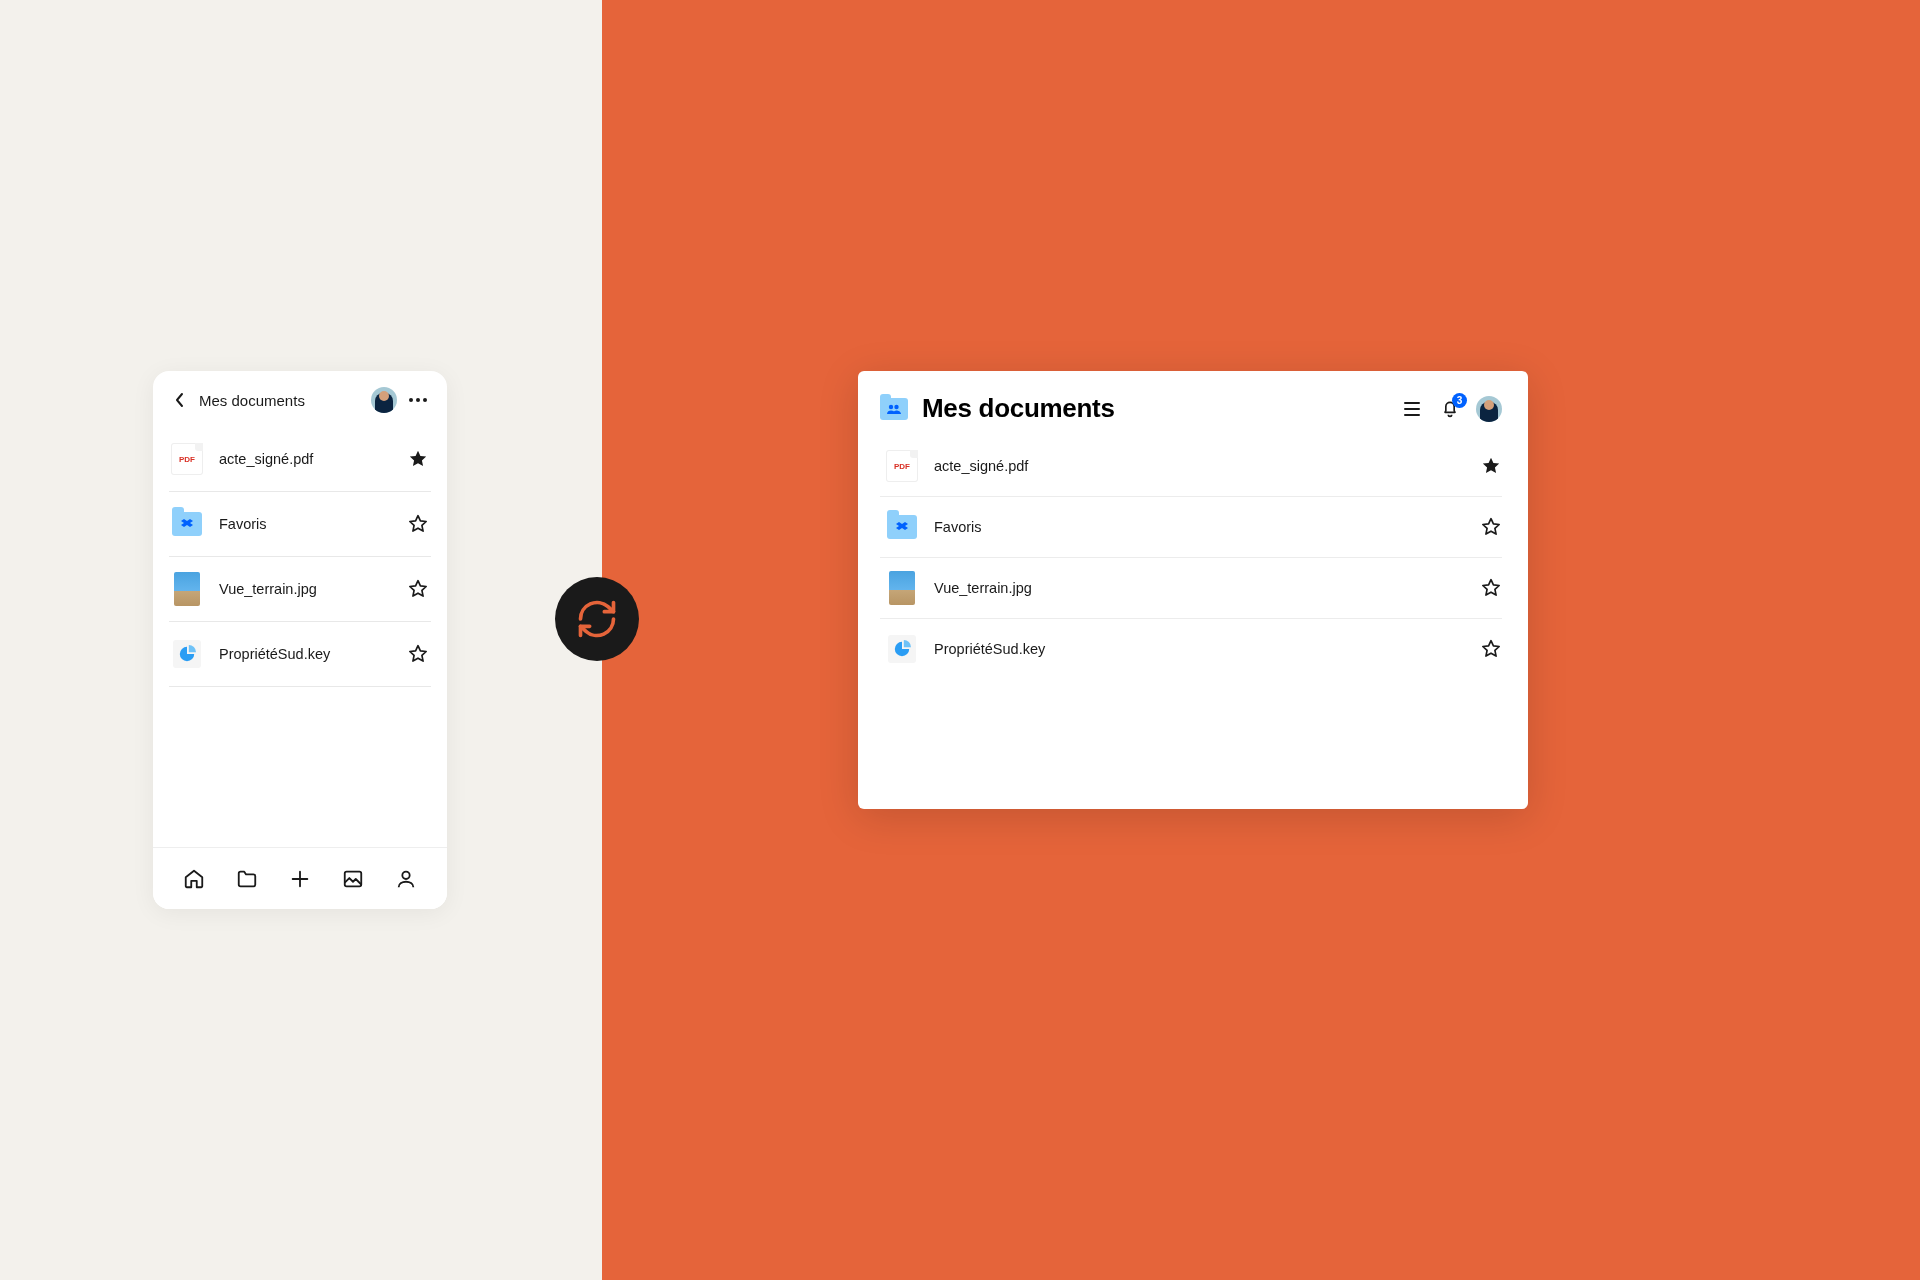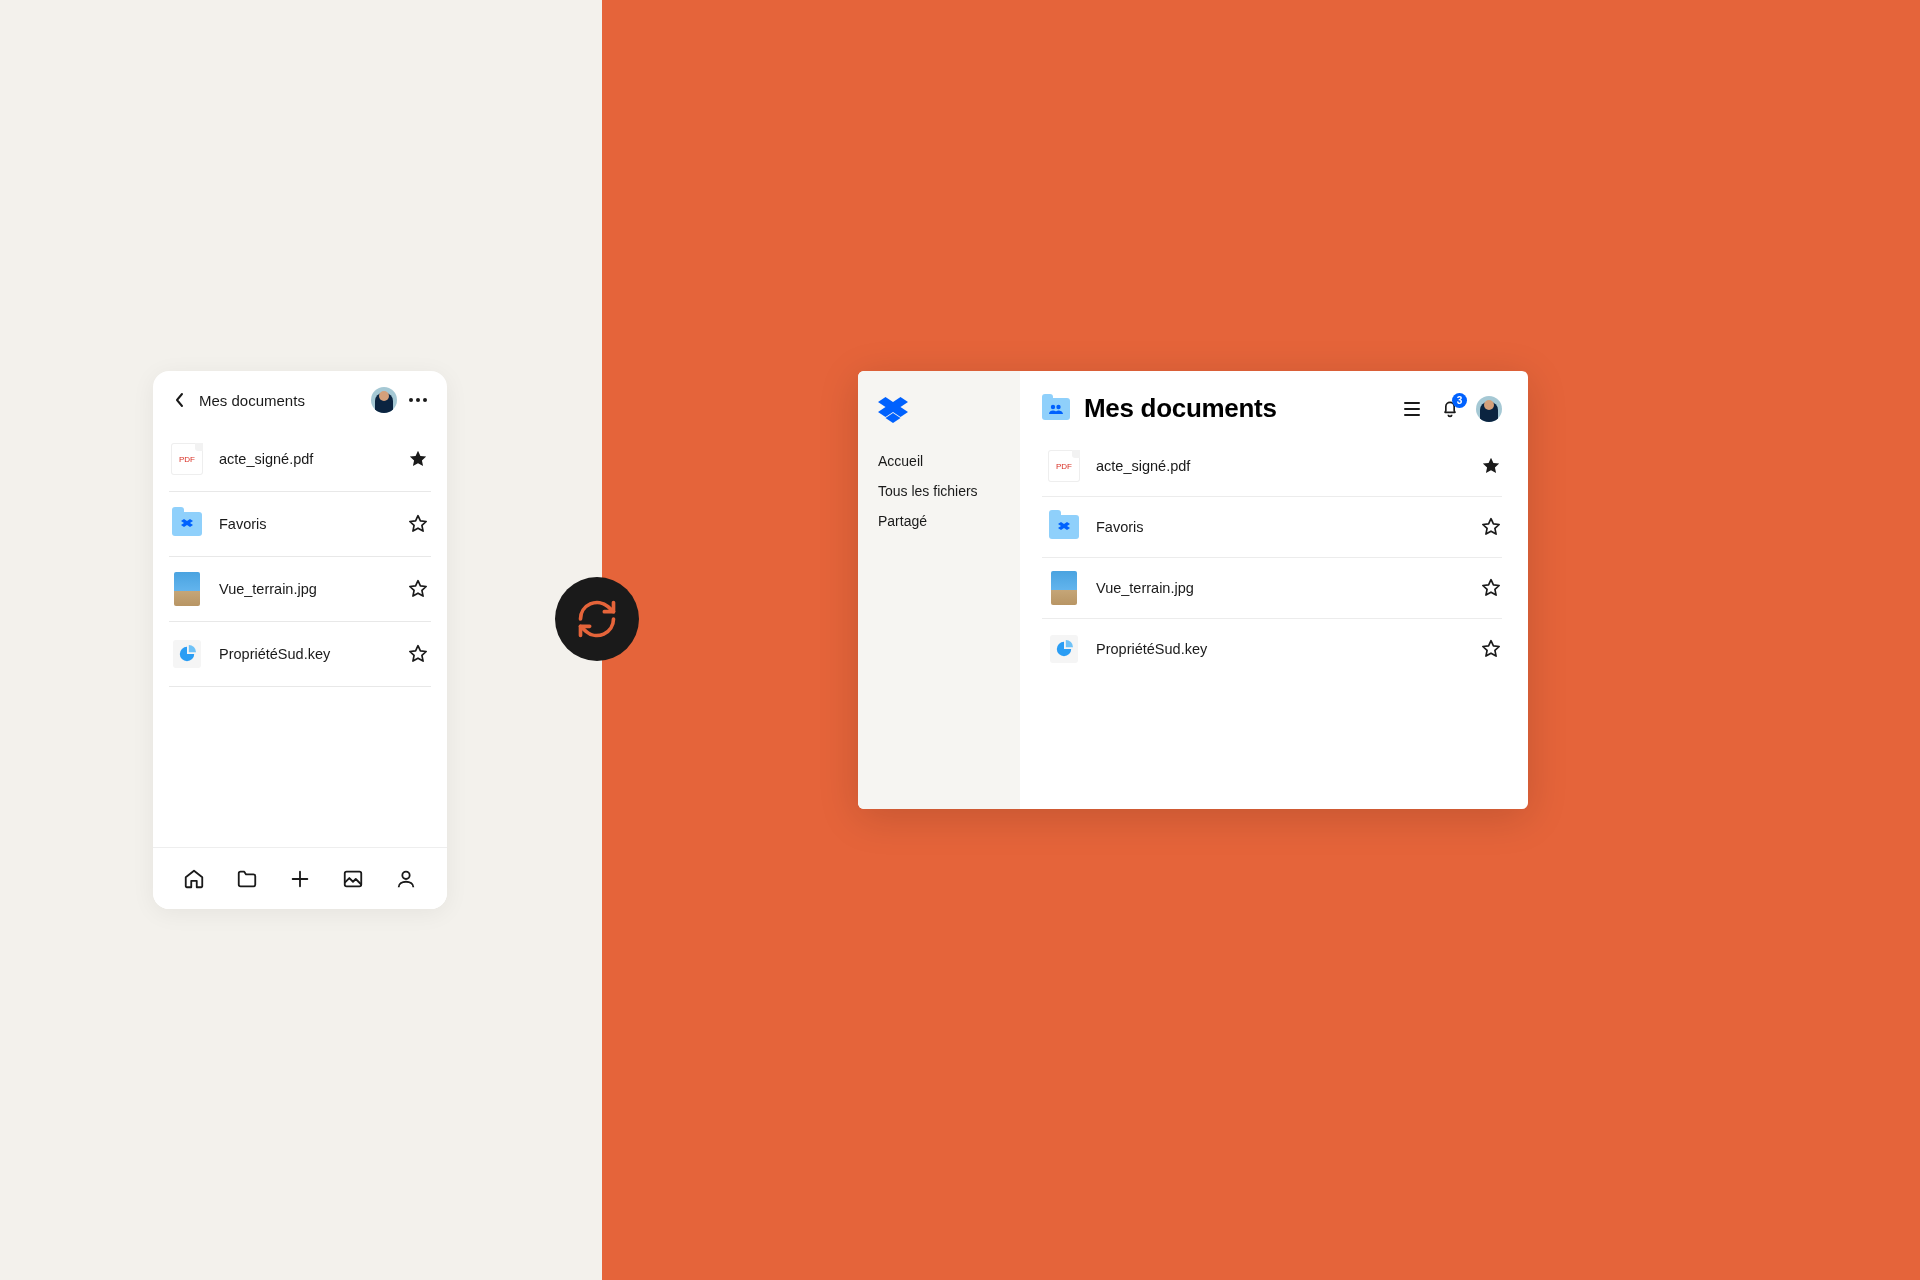--- a/index.html
+++ b/index.html
@@ -132,21 +132,21 @@
   .d-row:last-child { border-bottom:none; }
   .d-icon { width:32px; height:32px; display:flex; align-items:center; justify-content:center; flex-shrink:0; margin-left:6px; }
   .d-name { flex:1; font-size:14.5px; color:#1a1a1a; }
   .d-star { width:22px; height:22px; display:flex; align-items:center; justify-content:center; cursor:pointer; }
 
   
   .pdf-icon {
     width: 32px; height: 32px; background:#fff; border-radius:3px;
     position:relative; box-shadow: 0 0 0 1px #eee inset;
     display:flex; align-items:center; justify-content:center;
-    font-size:8px; font-weight:400; color:#d93025;
+    font-size:8px; font-weight:700; color:#d93025;
   }
   .pdf-icon::after { content:""; position:absolute; right:0; top:0; width:8px; height:8px; background:#f2f2f2; border-bottom-left-radius:3px; }
   .folder-light {
     width:30px; height:24px; background:#8fd0fb; border-radius:3px; position:relative;
   }
   .folder-light::before { content:""; position:absolute; left:0; top:-5px; width:12px; height:8px; background:#8fd0fb; border-radius:3px 3px 0 0; }
   .folder-light .db-mini { position:absolute; left:50%; top:50%; transform:translate(-50%,-50%); }
   .photo-thumb {
     width:26px; height:34px; border-radius:2px; overflow:hidden; position:relative;
     background: linear-gradient(180deg, #4aa3e0 0%, #62b4ed 55%, #c5a678 55%, #b89564 100%);
@@ -281,33 +281,20 @@
     <div class="m-nav-btn">
       <svg width="22" height="22" viewBox="0 0 24 24" fill="none" stroke="#1a1a1a" stroke-width="2" stroke-linejoin="round">
           <circle cx="12" cy="8" r="4"></circle>
           <path d="M4 21c0-4 4-6 8-6s8 2 8 6"></path>
         </svg>
     </div>
   </div>
 </div>
 
 <div class="desktop">
-  <div class="d-sidebar">
-    <div class="d-logo">
-      <svg width="30" height="26" viewBox="0 0 30 26" fill="#0061fe">
-        <path d="M7.5 0 0 5l7.5 5L0 15l7.5 5L15 15l7.5 5L30 15l-7.5-5L30 5 22.5 0 15 5 7.5 0z"></path>
-        <path d="M7.5 21 15 16l7.5 5L15 26 7.5 21z"></path>
-      </svg>
-    </div>
-    <div class="d-nav">
-      <div class="d-nav-item">Accueil</div>
-      <div class="d-nav-item">Tous les fichiers</div>
-      <div class="d-nav-item">Partagé</div>
-    </div>
-  </div>
 
   <div class="d-main">
     <div class="d-header">
       <div>
         <div class="shared-folder">
           <svg style="position:absolute;left:50%;top:50%;transform:translate(-50%,-50%);" width="14" height="10" viewBox="0 0 14 10" fill="#0061fe">
               <circle cx="4" cy="3" r="2.2"></circle>
               <circle cx="9.5" cy="3" r="2.2"></circle>
               <path d="M0 10c0-2.5 2-3.5 4-3.5s4 1 4 3.5H0zM6 10c0-2.5 2-3.5 3.5-3.5S14 7.5 14 10H6z"></path>
             </svg>

